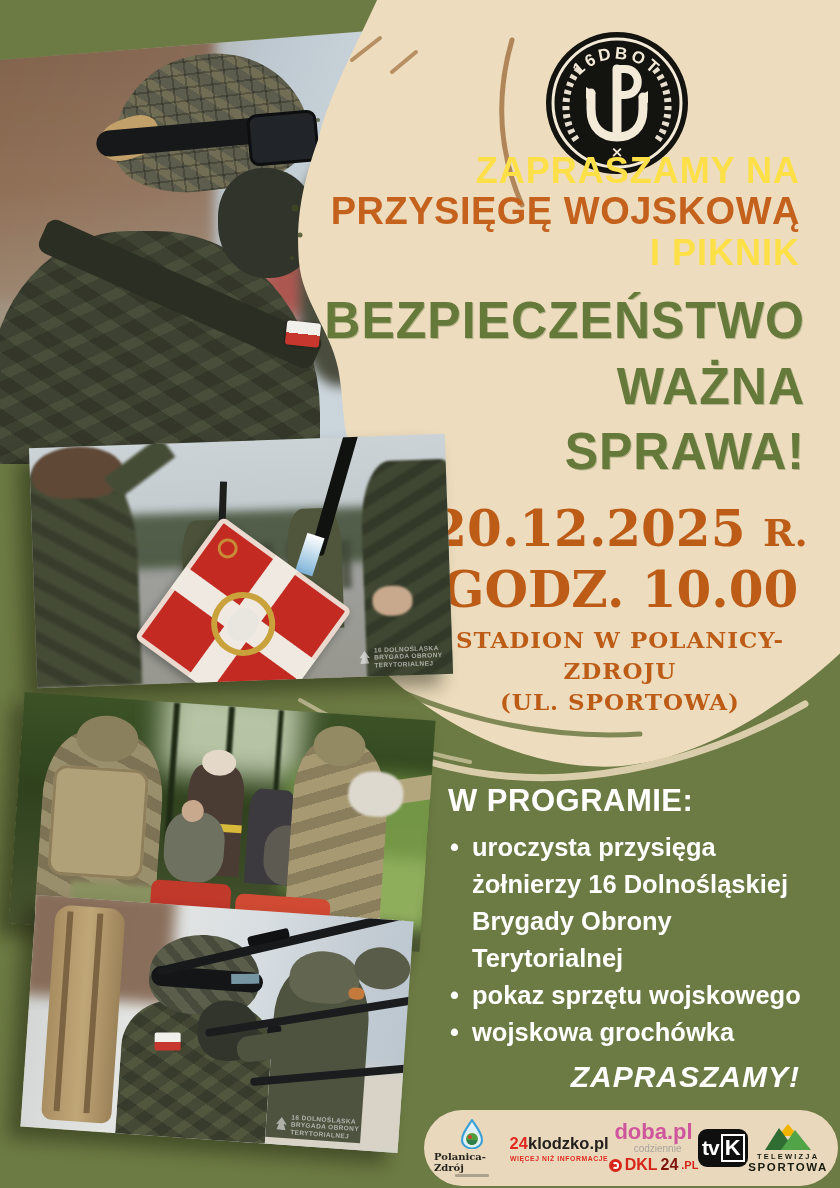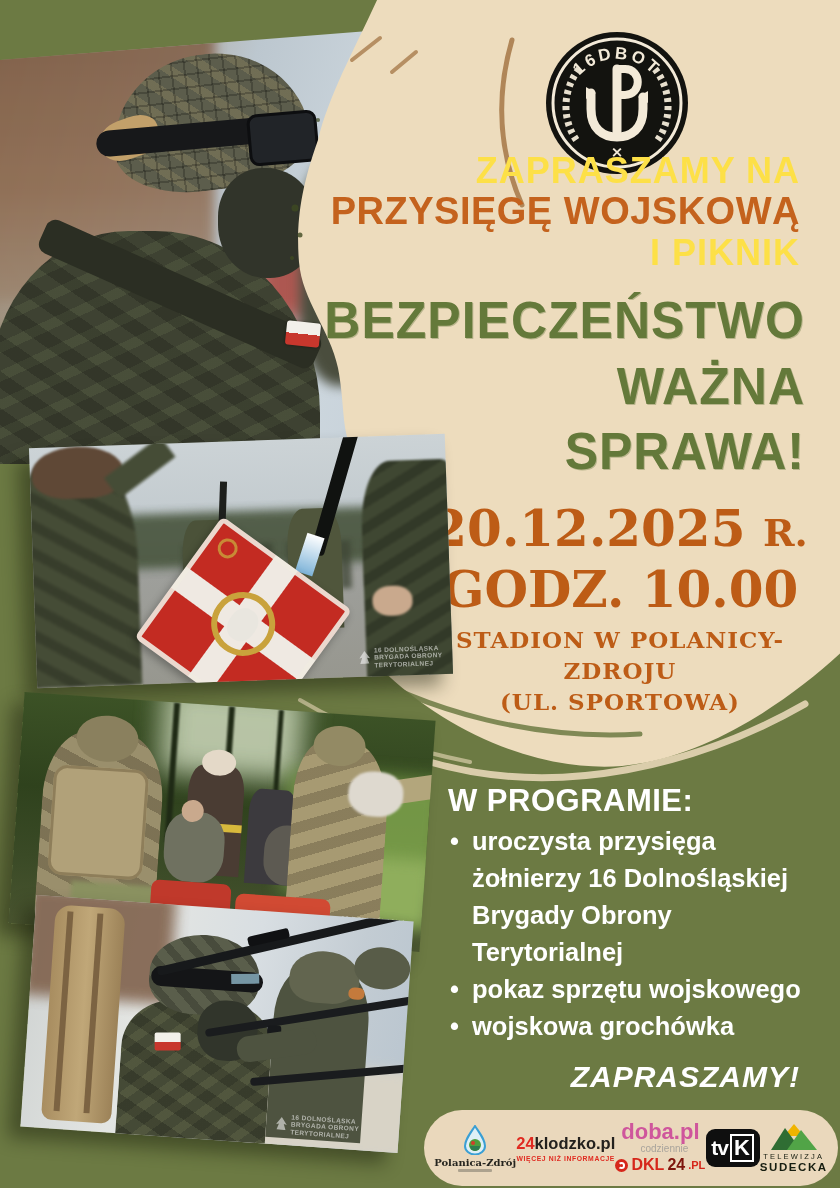--- a/index.html
+++ b/index.html
@@ -21,21 +21,21 @@
     font-size:50px;font-weight:bold;color:#64793a;letter-spacing:1px;transform:scaleY(1.04);
     text-shadow:1px 1px 0 rgba(90,110,50,.35);}
   .event{position:absolute;left:425px;top:500px;width:390px;text-align:center;color:#bd5c16;
     font-family:"DejaVu Serif","Liberation Serif",serif;font-weight:bold;}
   .event .date{font-size:50px;line-height:57px;}
   .event .date .suffix{font-size:38px;}
   .event .time{font-size:50px;line-height:57px;}
   .event .venue{font-size:23px;line-height:31px;letter-spacing:1px;margin-top:6px;}
   .program{position:absolute;left:448px;top:783px;width:360px;color:#fff;}
   .program h2{margin:0;font-size:31px;font-weight:bold;letter-spacing:.5px;}
-  .program ul{margin:4px 0 0 0;padding:0;list-style:none;}
+  .program ul{margin:10px 0 0 0;padding:0;list-style:none;}
   .program li{position:relative;padding-left:24px;font-size:25.5px;font-weight:bold;line-height:37px;}
   .program li::before{content:"•";position:absolute;left:2px;top:0;}
   .closing{position:absolute;right:40px;top:1060px;font-size:30px;font-weight:bold;
     font-style:italic;color:#ffffff;letter-spacing:1px;}
   
   .footerbar{position:absolute;left:424px;top:1110px;width:414px;height:76px;background:#ead8bc;
     border-radius:38px;display:flex;align-items:center;justify-content:space-evenly;padding:0 10px;box-sizing:border-box;}
   .lg{display:flex;flex-direction:column;align-items:center;justify-content:center;}
   .polanica-name{font-family:"DejaVu Serif",serif;font-weight:bold;font-size:10px;color:#26251f;margin-top:2px;}
   .polanica-tag{width:34px;height:3px;background:#7a7668;opacity:.55;margin-top:1px;border-radius:1px;}
@@ -48,21 +48,21 @@
   .dkl .circ{width:13px;height:13px;border-radius:50%;background:#d6261a;position:relative;}
   .dkl .circ::after{content:"";position:absolute;left:3px;top:3px;width:7px;height:7px;
     border-radius:50%;border:2px solid #fff;border-left-color:transparent;box-sizing:border-box;}
   .dkl .d1{font-size:16px;color:#d6261a;}
   .dkl .d2{font-size:16px;color:#7e150c;}
   .dkl .d3{font-size:11px;color:#d6261a;}
   .tvk{width:54px;height:38px;background:#0f0f0f;border-radius:9px;display:flex;align-items:center;
     justify-content:center;color:#fff;font-weight:bold;}
   .tvk .tv{font-size:21px;letter-spacing:-1px;}
   .tvk .k{font-size:22px;border:2.5px solid #fff;padding:0 2px;margin-left:2px;line-height:24px;}
-  .sud-t1{font-size:7.5px;letter-spacing:2.2px;color:#161d10;margin-top:2px;font-weight:normal;}
+  .sud-t1{font-size:7.5px;letter-spacing:2.2px;color:#161d10;margin-top:2px;font-weight:bold;}
   .sud-t2{font-size:11.5px;letter-spacing:1.6px;color:#161d10;font-weight:bold;}
 </style>
 </head>
 <body>
 
 <div class="poster">
 
   <div class="photo" style="left:0;top:26px;width:432px;height:438px;
               clip-path:polygon(0 34px,100% 0,100% 100%,0 100%);
               background:linear-gradient(105deg,#93816c 0%,#a99d8d 22%,#bcc7cf 48%,#ccd6dd 75%,#c4cfd8 100%);">
@@ -329,17 +329,17 @@
       <span class="k">K</span>
     </div>
 
     <div class="lg">
       <svg width="46" height="26" viewBox="0 0 46 26">
         <polygon points="23,0 33,12 13,12" fill="#f0b400"></polygon>
         <polygon points="14,4 30,26 0,26" fill="#2f6d33"></polygon>
         <polygon points="30,6 46,26 16,26" fill="#51a447"></polygon>
       </svg>
       <div class="sud-t1">TELEWIZJA</div>
-      <div class="sud-t2">SUDECKA</div>
+      <div class="sud-t2">SPORTOWA</div>
     </div>
 
   </div>
 </div>
 
 </body></html>

